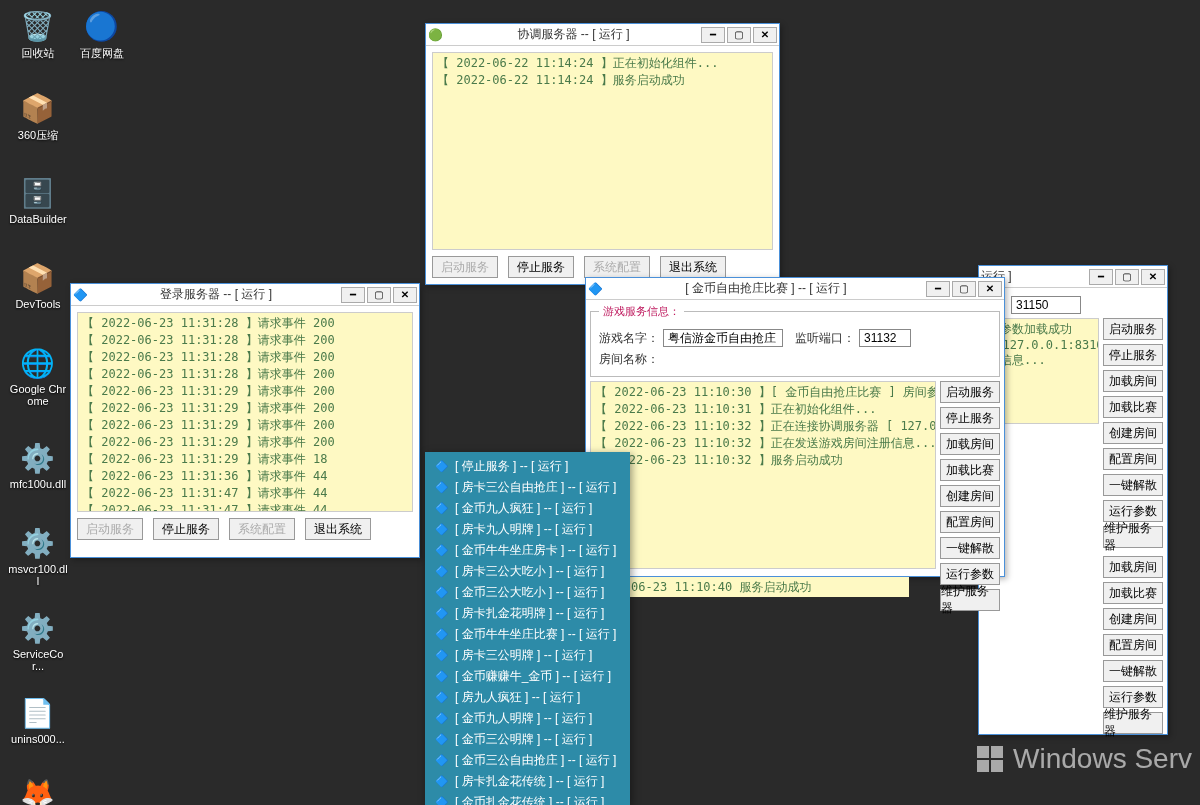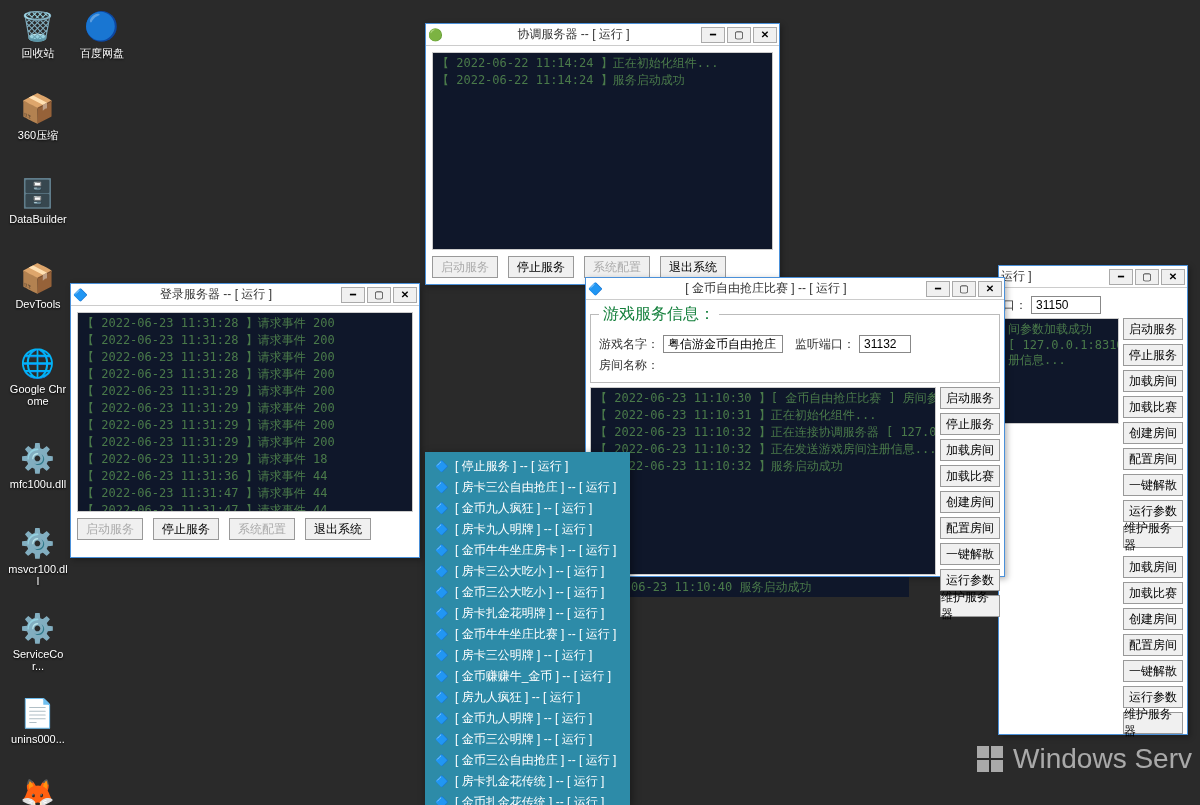--- a/index.html
+++ b/index.html
@@ -48,21 +48,21 @@
   border: 1px solid #aaa;
   margin-left: 2px;
   background: #f0f0f0;
   display: flex; align-items: center; justify-content: center;
   font-size: 10px; font-family: Arial;
   cursor: pointer;
 }
 .winbtn.close { font-weight: bold; }
 .content-area {
   border: 1px solid #ccc;
-  background: #0f172a;
+  background: #fef9c3;
   overflow: auto;
   font-family: Consolas, monospace;
   font-size: 12px;
   color: #4a7a4a;
   padding: 2px 4px;
 }
 .logline { white-space: nowrap; color:#4a7a4a; }
 .btn {
   height: 22px;
   padding: 0 8px;
@@ -82,21 +82,21 @@
   font-size: 12px;
   margin-bottom: 4px;
   display: flex; align-items:center; justify-content:center;
   cursor: pointer;
 }
 .fieldset {
   border: 1px solid #bbb;
   padding: 6px 8px 8px;
   margin: 4px;
 }
-.fieldset legend { font-size: 16px; color:#15803d; padding: 0 4px;}
+.fieldset legend { font-size: 11px; color:#be185d; padding: 0 4px;}
 .frow { display: flex; align-items: center; margin-top: 4px; gap: 4px;}
 .flabel { color:#333; font-size:12px; }
 .finput {
   border: 1px solid #888;
   height: 18px;
   padding: 0 4px;
   font-size: 12px;
   background: #fff;
 }
 .taskbar-menu {
@@ -199,21 +199,21 @@
       <div class="logline">【 2022-06-22 11:14:24 】服务启动成功</div>
     </div>
   <div style="display:flex; gap:10px; padding:0 6px 6px;">
     <div class="btn disabled">启动服务</div>
     <div class="btn">停止服务</div>
     <div class="btn disabled">系统配置</div>
     <div class="btn">退出系统</div>
   </div>
 </div>
 
-<div class="window" style="left:998px; top:265px; width:190px; height:470px;">
+<div class="window" style="left:978px; top:265px; width:190px; height:470px;">
   <div class="titlebar">
     <span class="ttitle" style="text-align:left;"> 运行 ]</span>
     <div class="winbtns">
       <div class="winbtn">━</div>
       <div class="winbtn">▢</div>
       <div class="winbtn close">✕</div>
     </div>
   </div>
   <div style="padding:4px;">
     <div class="frow">

